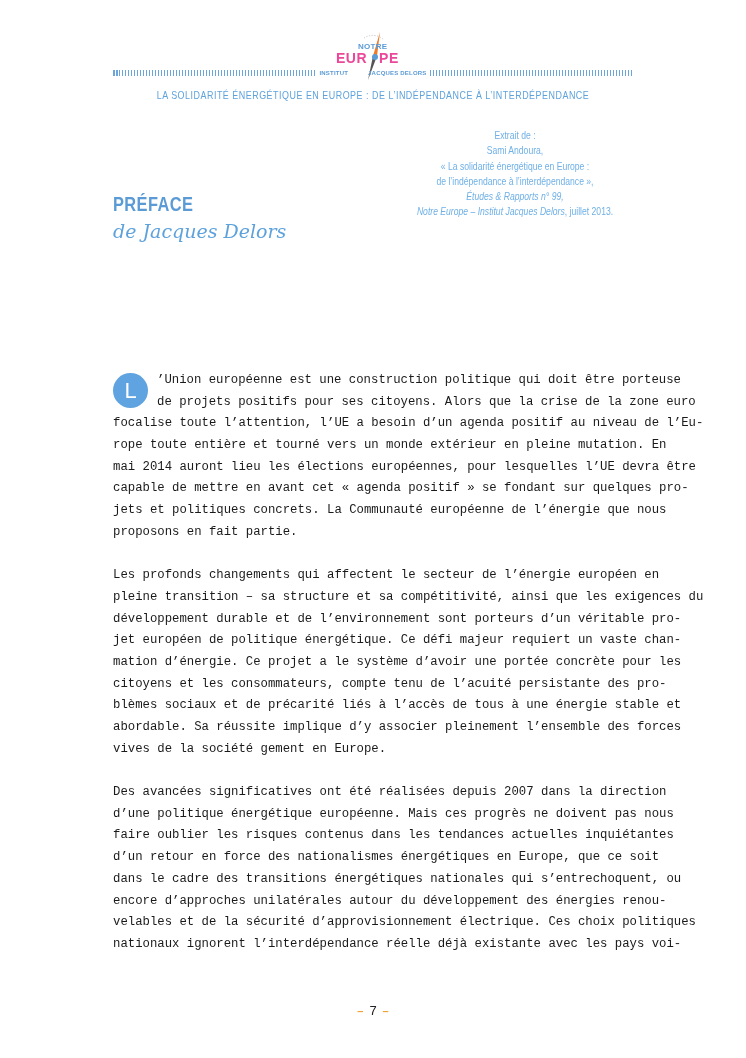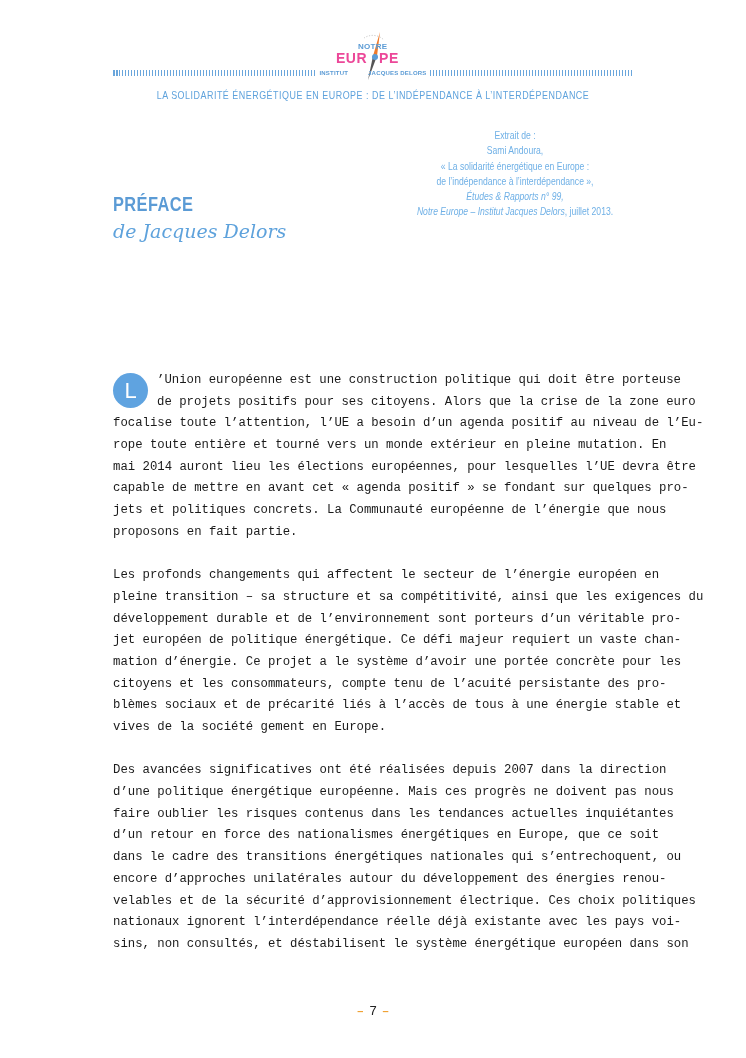--- a/index.html
+++ b/index.html
@@ -90,33 +90,33 @@
     </div>
     <div class="para-gap"></div>
     <div>
       <span class="line">Les profonds changements qui affectent le secteur de l’énergie européen en</span>
       <span class="line">pleine transition – sa structure et sa compétitivité, ainsi que les exigences du</span>
       <span class="line">développement durable et de l’environnement sont porteurs d’un véritable pro-</span>
       <span class="line">jet européen de politique énergétique. Ce défi majeur requiert un vaste chan-</span>
       <span class="line">mation d’énergie. Ce projet a le système d’avoir une portée concrète pour les</span>
       <span class="line">citoyens et les consommateurs, compte tenu de l’acuité persistante des pro-</span>
       <span class="line">blèmes sociaux et de précarité liés à l’accès de tous à une énergie stable et</span>
+      <span class="line">abordable. Sa réussite implique d’y associer pleinement l’ensemble des forces</span>
       <span class="line last">vives de la société gement en Europe.</span>
     </div>
     <div class="para-gap"></div>
     <div>
       <span class="line">Des avancées significatives ont été réalisées depuis 2007 dans la direction</span>
       <span class="line">d’une politique énergétique européenne. Mais ces progrès ne doivent pas nous</span>
       <span class="line">faire oublier les risques contenus dans les tendances actuelles inquiétantes</span>
       <span class="line">d’un retour en force des nationalismes énergétiques en Europe, que ce soit</span>
       <span class="line">dans le cadre des transitions énergétiques nationales qui s’entrechoquent, ou</span>
       <span class="line">encore d’approches unilatérales autour du développement des énergies renou-</span>
       <span class="line">velables et de la sécurité d’approvisionnement électrique. Ces choix politiques</span>
       <span class="line">nationaux ignorent l’interdépendance réelle déjà existante avec les pays voi-</span>
-      <span class="line">sins, non consultés, et déstabilisent le système énergétique européen dans son</span>
     </div>
   </div>
 
   <div class="footer">
     <span class="dash">–</span><span>7</span><span class="dash">–</span>
   </div>
 
 </div>
 
 </body></html>

